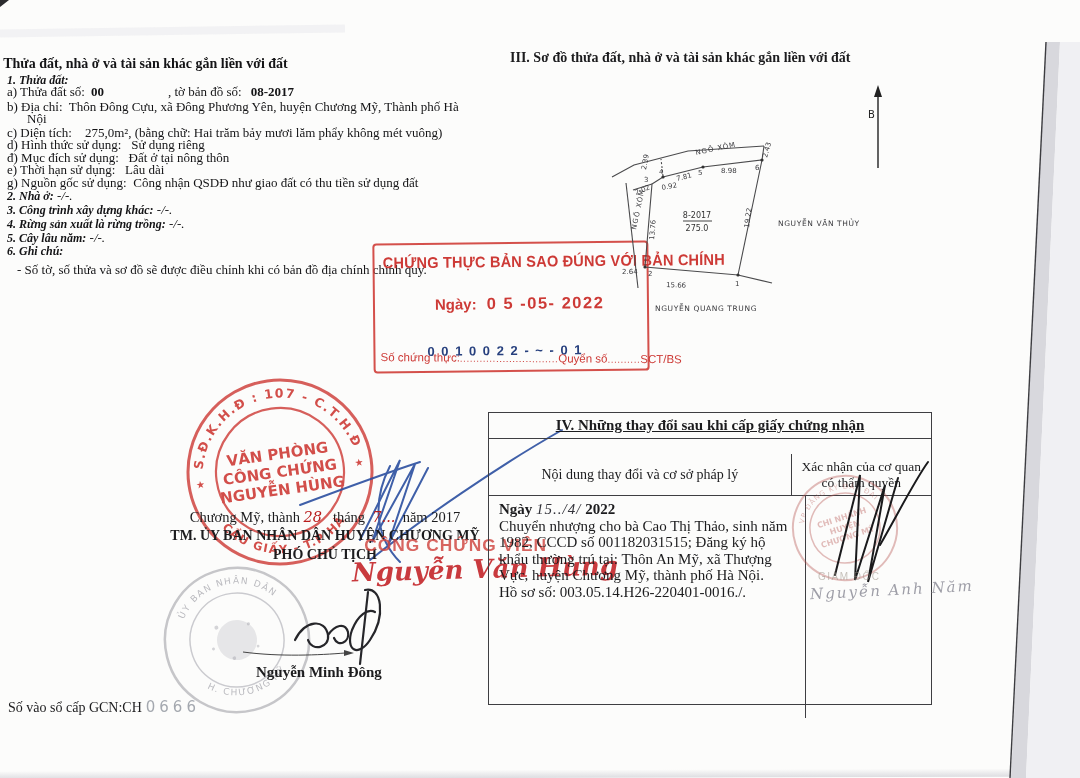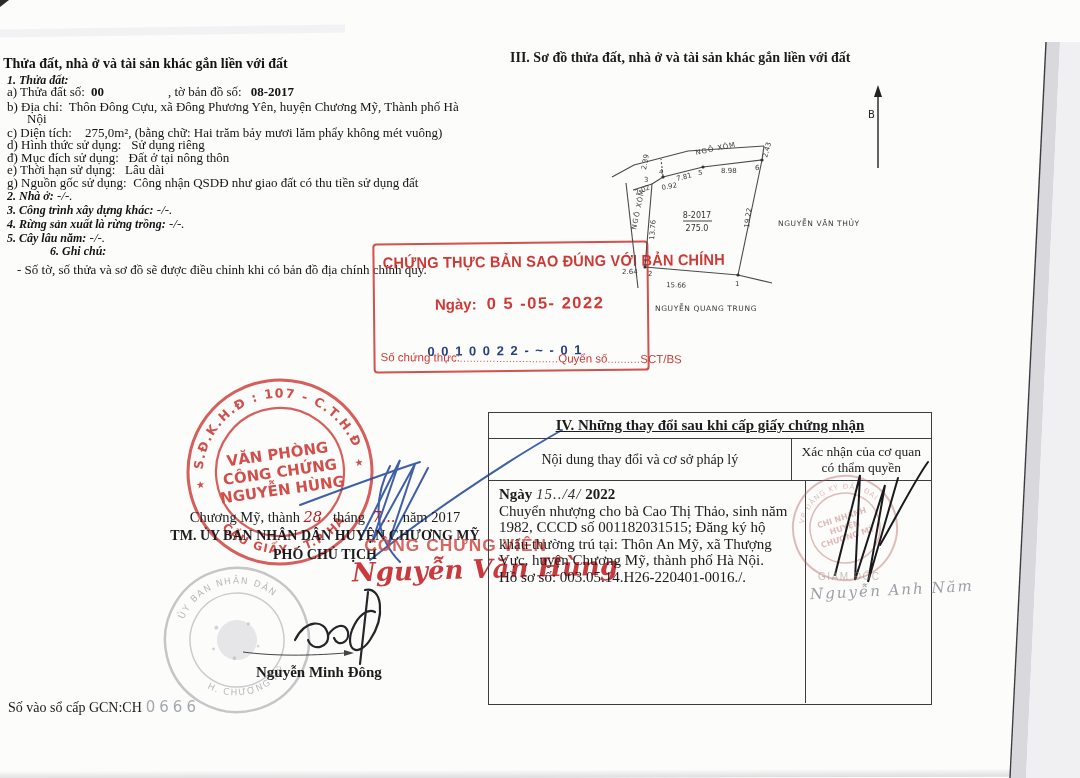--- a/index.html
+++ b/index.html
@@ -37,21 +37,21 @@
   .orgline{font-weight:bold;font-size:14px;margin-top:2px;}
   .ktline,.pholine{font-weight:bold;font-size:14px;margin-top:3px;}
   .notary-title{position:absolute;left:366px;top:536px;color:#d0443f;opacity:.82;font-weight:bold;
                 font-size:17px;letter-spacing:1px;font-family:"Liberation Sans",sans-serif;transform:scaleX(1.02);white-space:nowrap;}
   .notary-name{position:absolute;left:352px;top:554px;color:#c93a3e;font-style:italic;font-weight:bold;
                font-size:26px;font-family:"DejaVu Serif",serif;transform:rotate(-1.5deg);white-space:nowrap;}
   .signer-name{position:absolute;left:256px;top:664px;font-weight:bold;font-size:15px;}
   
   .t4{position:absolute;left:488px;top:412px;width:442px;height:291px;border:1.3px solid #3e3e42;}
   .t4-title{height:25px;line-height:25px;text-align:center;font-weight:bold;font-size:15px;border-bottom:1.2px solid #3e3e42;text-decoration:underline;}
-  .t4-heads{display:flex;height:41px;border-bottom:1.2px solid #3e3e42;}
+  .t4-heads{display:flex;height:41px;border-bottom:1.2px solid #3e3e42;margin-top:15px;}
   .t4-c1{width:310px;display:flex;align-items:center;justify-content:center;font-size:14px;}
   .t4-c2{width:131px;border-left:1.2px solid #3e3e42;display:flex;align-items:center;justify-content:center;
          text-align:center;font-size:13.5px;line-height:16px;padding:0 6px;}
   .t4-body{display:flex;height:222px;}
   .t4-b1{width:310px;padding:5px 10px 0 10px;font-size:15px;line-height:16.5px;}
   .t4-b2{width:131px;border-left:1.2px solid #3e3e42;position:relative;}
   .t4 b{font-weight:bold;}
   .handdate{font-style:italic;color:#33333a;letter-spacing:1px;}
   .giamdoc{position:absolute;left:818px;top:571px;color:#9b9186;opacity:.55;font-size:10px;
            letter-spacing:1.5px;font-family:"Liberation Sans",sans-serif;}
@@ -79,21 +79,21 @@
     <div class="ln ind" style="top:55px;">Nội</div>
     <div class="ln" style="top:69px;"><span>c) Diện tích:</span><span class="gap4"></span><span>275,0m²,</span> <span>(bằng chữ: Hai trăm bảy mươi lăm phẩy không mét vuông)</span></div>
     <div class="ln" style="top:81px;">d) Hình thức sử dụng:   Sử dụng riêng</div>
     <div class="ln" style="top:94px;">đ) Mục đích sử dụng:   Đất ở tại nông thôn</div>
     <div class="ln" style="top:106px;">e) Thời hạn sử dụng:   Lâu dài</div>
     <div class="ln" style="top:119px;">g) Nguồn gốc sử dụng:  Công nhận QSDĐ như giao đất có thu tiền sử dụng đất</div>
     <div class="ln" style="top:132px;"><span class="bi">2. Nhà ở:</span><span style="font-style:italic;"> -/-.</span></div>
     <div class="ln" style="top:146px;"><span class="bi">3. Công trình xây dựng khác:</span><span style="font-style:italic;"> -/-.</span></div>
     <div class="ln" style="top:160px;"><span class="bi">4. Rừng sản xuất là rừng trồng:</span><span style="font-style:italic;"> -/-.</span></div>
     <div class="ln" style="top:174px;"><span class="bi">5. Cây lâu năm:</span><span style="font-style:italic;"> -/-.</span></div>
-    <div class="ln bi" style="top:188px;margin-left:43px;">6. Ghi chú:</div>
+    <div class="ln bi" style="top:188px;">6. Ghi chú:</div>
     <div class="ln" style="top:206px;left:10px;">- Số tờ, số thửa và sơ đồ sẽ được điều chỉnh khi có bản đồ địa chính chính quy.</div>
   </div>
 
   <div class="rhead">III. Sơ đồ thửa đất, nhà ở và tài sản khác gắn liền với đất</div>
 
   <div class="certbox">
     <div class="cs-title">CHỨNG THỰC BẢN SAO ĐÚNG VỚI BẢN CHÍNH</div>
     <div class="cs-daterow"><span>Ngày:</span><span class="cs-date">0 5 -05- 2022</span></div>
     <div class="cs-serialrow"><span>Số chứng thực:</span><span class="cs-dots">..............................</span><span>Quyển số</span><span class="cs-dots">..........</span><span>SCT/BS</span></div>
     <div class="cs-serial">0 0 1 0 0 2 2 -  ~  - 0 1</div>

